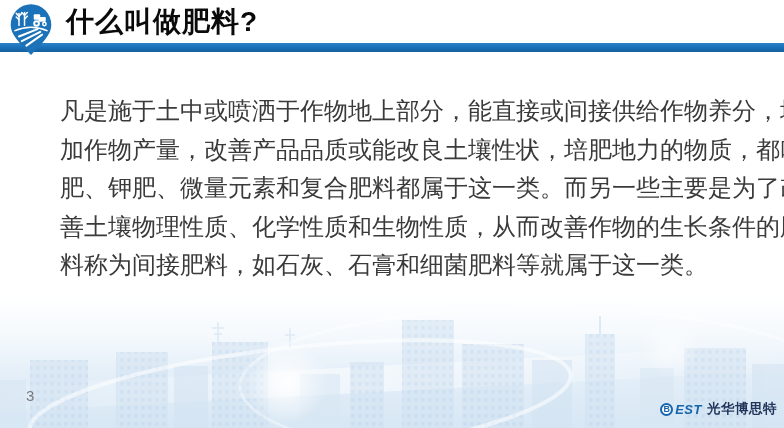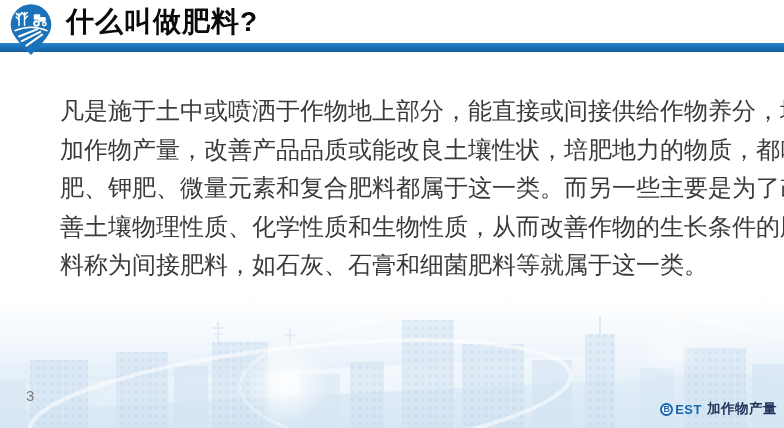--- a/index.html
+++ b/index.html
@@ -128,20 +128,21 @@
     border-radius: 50%;
     font-size: 9px;
     font-weight: bold;
     color: #1565af;
     line-height: 1;
     background: #ffffff;
   }
   .brand-est {
     font-size: 13px;
     font-weight: bold;
+    font-style: italic;
     color: #1565af;
     letter-spacing: 0.5px;
     margin-right: 3px;
   }
   .brand-name {
     font-size: 13.5px;
     font-weight: bold;
     color: #22365b;
     letter-spacing: 0.5px;
   }
@@ -252,17 +253,17 @@
   </div>
 
   <div class="page-number">3</div>
 
   <div class="brand">
     <div class="brand-top">
       <span class="brand-b-circle">
         <span>B</span>
       </span>
       <span class="brand-est">EST</span>
-      <span class="brand-name">加作物产量</span>
+      <span class="brand-name">光华博思特</span>
     </div>
   </div>
 
 </div>
 
 </body></html>

